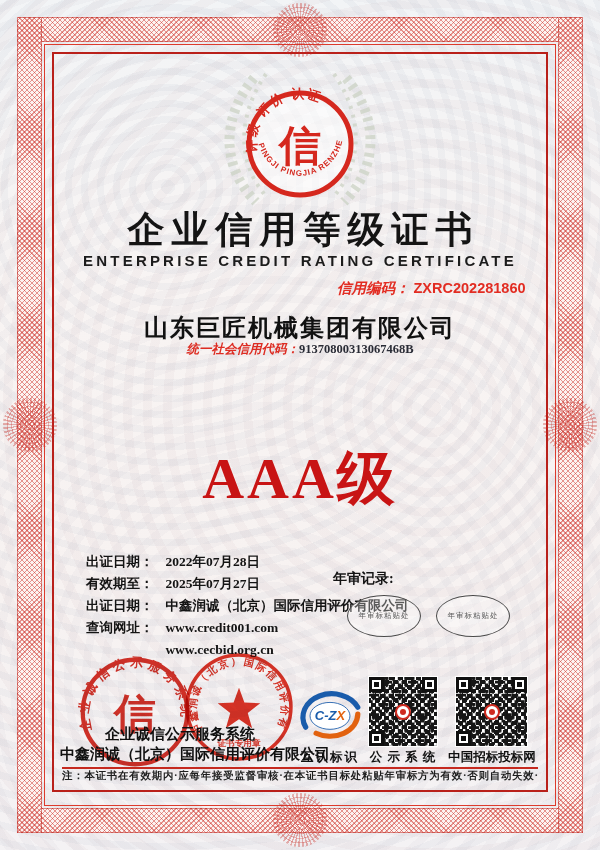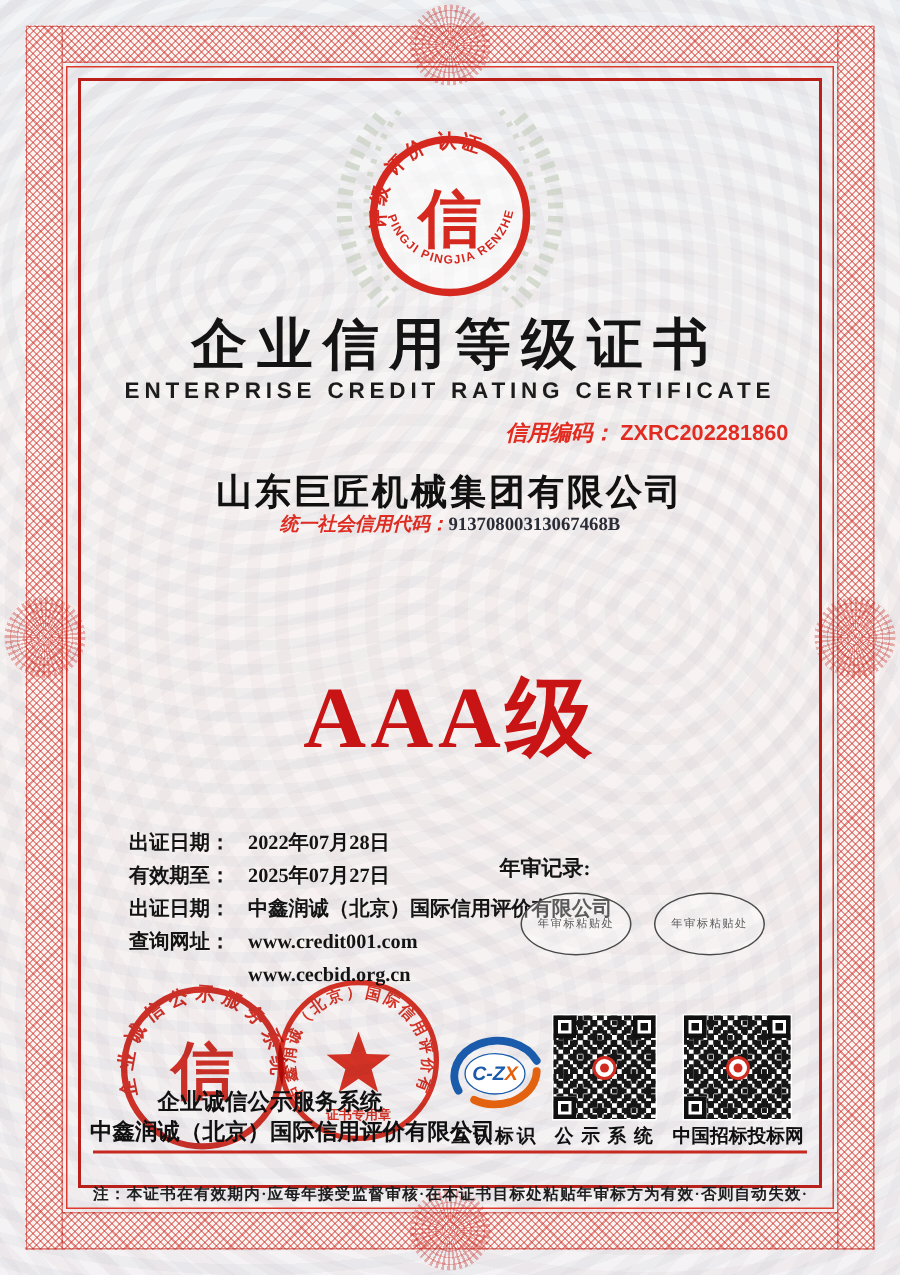--- a/index.html
+++ b/index.html
@@ -83,21 +83,21 @@
     background:
       repeating-conic-gradient(#161616 0% 25%, transparent 0% 50%) 0 0/6.5px 6.5px,
       repeating-conic-gradient(#161616 0% 25%, transparent 0% 50%) 2px 3px/9px 9px;}
   .f{position:absolute;width:15px;height:15px;border:3px solid #101010;background:#fff;box-sizing:border-box;}
   .f::after{content:"";position:absolute;inset:2px;background:#101010;}
   .f.tl{left:1px;top:1px}.f.tr{right:1px;top:1px}.f.bl{left:1px;bottom:1px}
   .qr-logo{position:absolute;left:50%;top:50%;width:16px;height:16px;margin:-8px 0 0 -8px;
     background:#fff;border:2px solid #cf2b20;border-radius:50%;box-sizing:border-box;}
   .qr-logo::after{content:"";position:absolute;inset:3px;background:#cf2b20;border-radius:50%;}
   .note{left:62px;right:62px;top:767px;z-index:3;border-top:2px solid #c5291f;
-    padding-top:20px;height:18px;overflow:hidden;
+    padding-top:0;height:18px;overflow:hidden;
     font-size:10.4px;font-weight:bold;color:#1e1e1e;
     text-align:justify;text-align-last:justify;}
 </style>
 </head>
 <body>
 
 <div class="cert">
 
   <div class="band t"></div>
   <div class="band b"></div>

